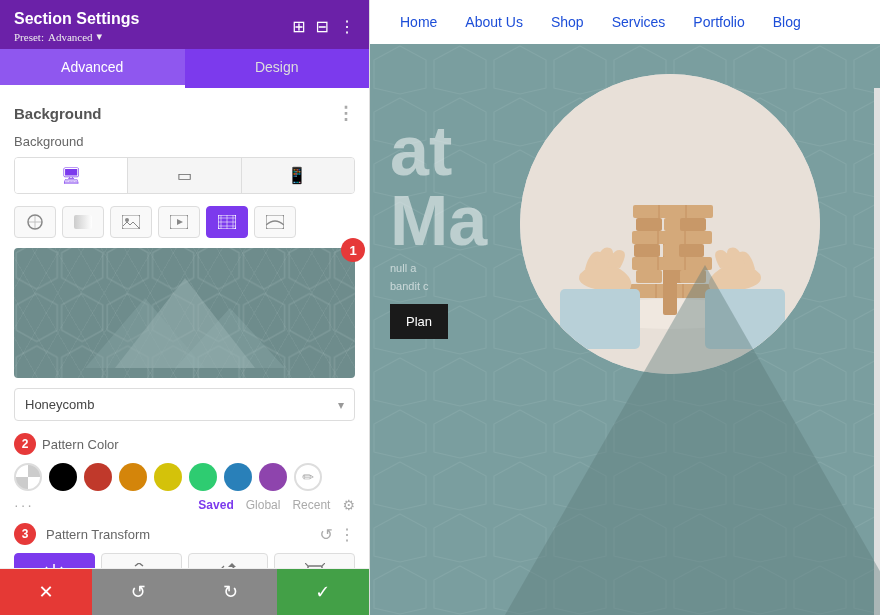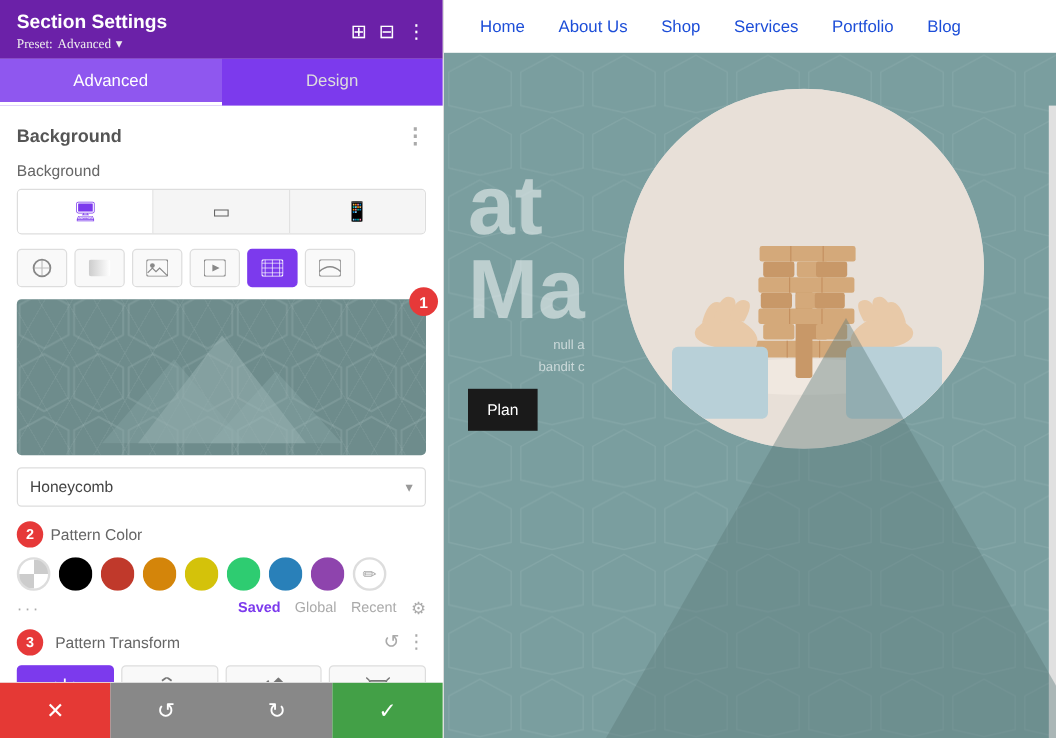--- a/index.html
+++ b/index.html
@@ -335,26 +335,26 @@
     
     .bg-content {
       position: absolute;
       inset: 44px 0 0 0;
       overflow: hidden;
     }
 
     .page-text {
       position: absolute;
       left: 20px;
-      top: 92px;
+      top: 72px;
       color: rgba(255,255,255,0.5);
     }
     .page-text-at { font-size: 70px; font-weight: bold; line-height: 1; }
     .page-text-ma { font-size: 70px; font-weight: bold; line-height: 1; }
-    .page-text-small { font-size: 11px; color: rgba(255,255,255,0.6); margin-top: 6px; text-align: right; }
+    .page-text-small { font-size: 11px; color: rgba(255,255,255,0.6); margin-top: 6px; }
     .page-btn {
       background: #1a1a1a;
       color: #fff;
       padding: 10px 16px;
       font-size: 13px;
       margin-top: 12px;
       display: inline-block;
       cursor: pointer;
     }
 

